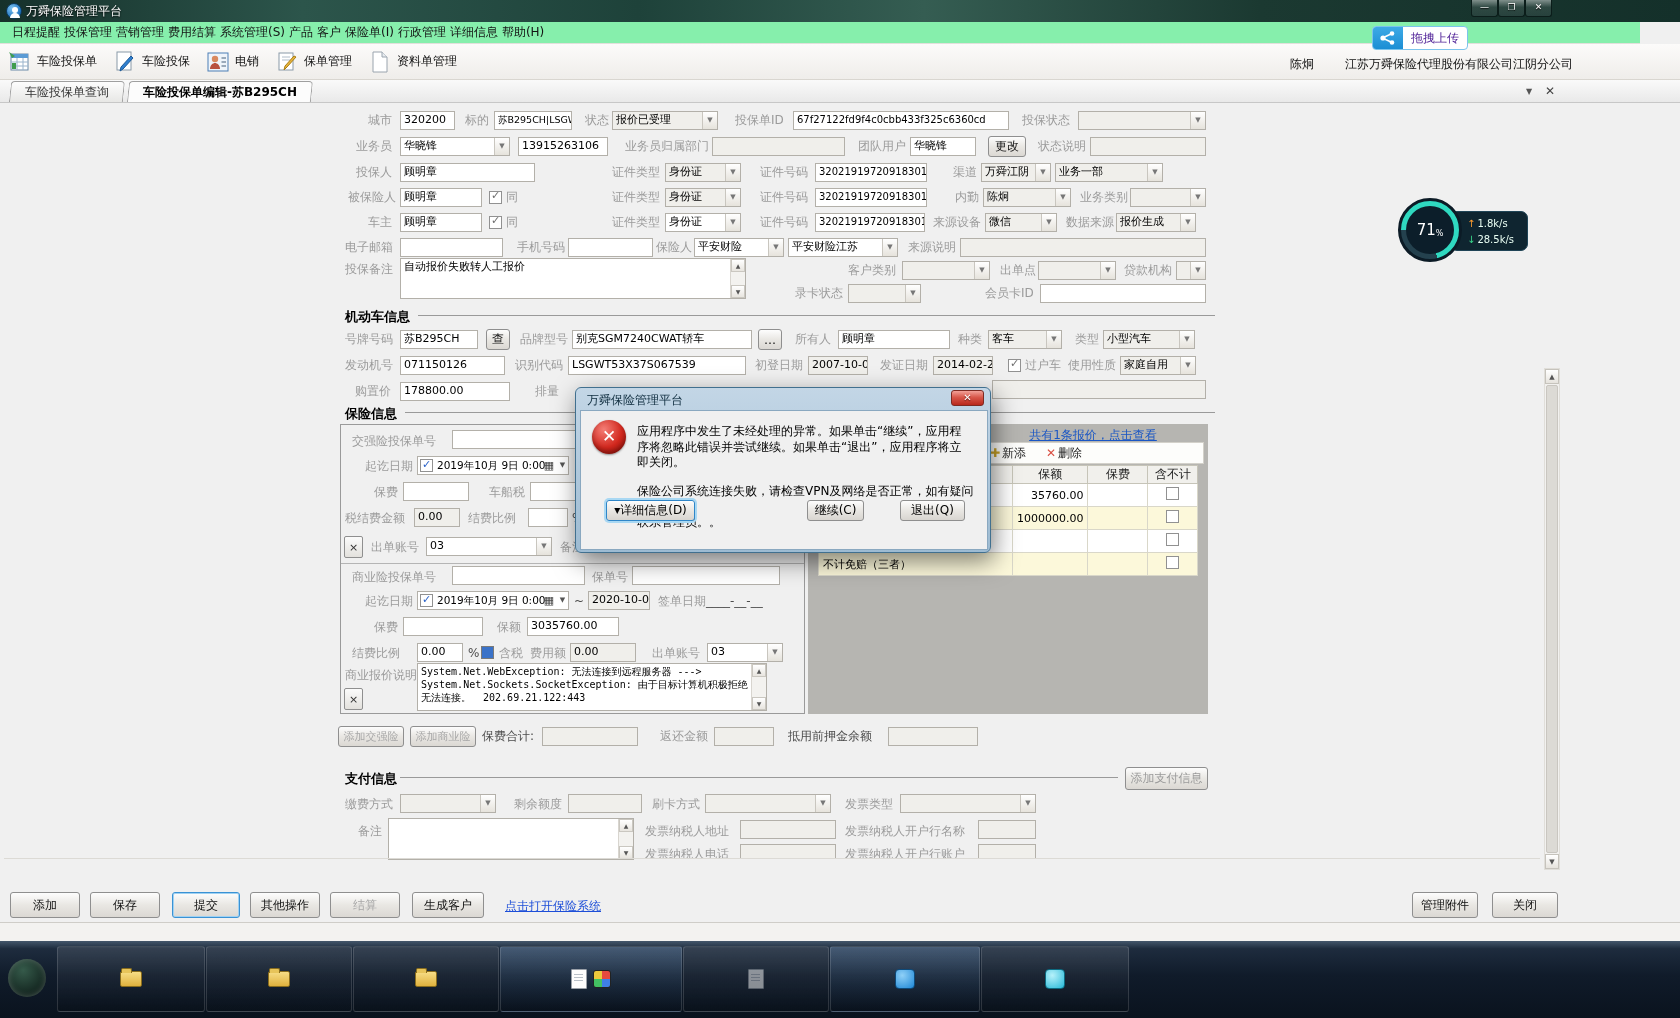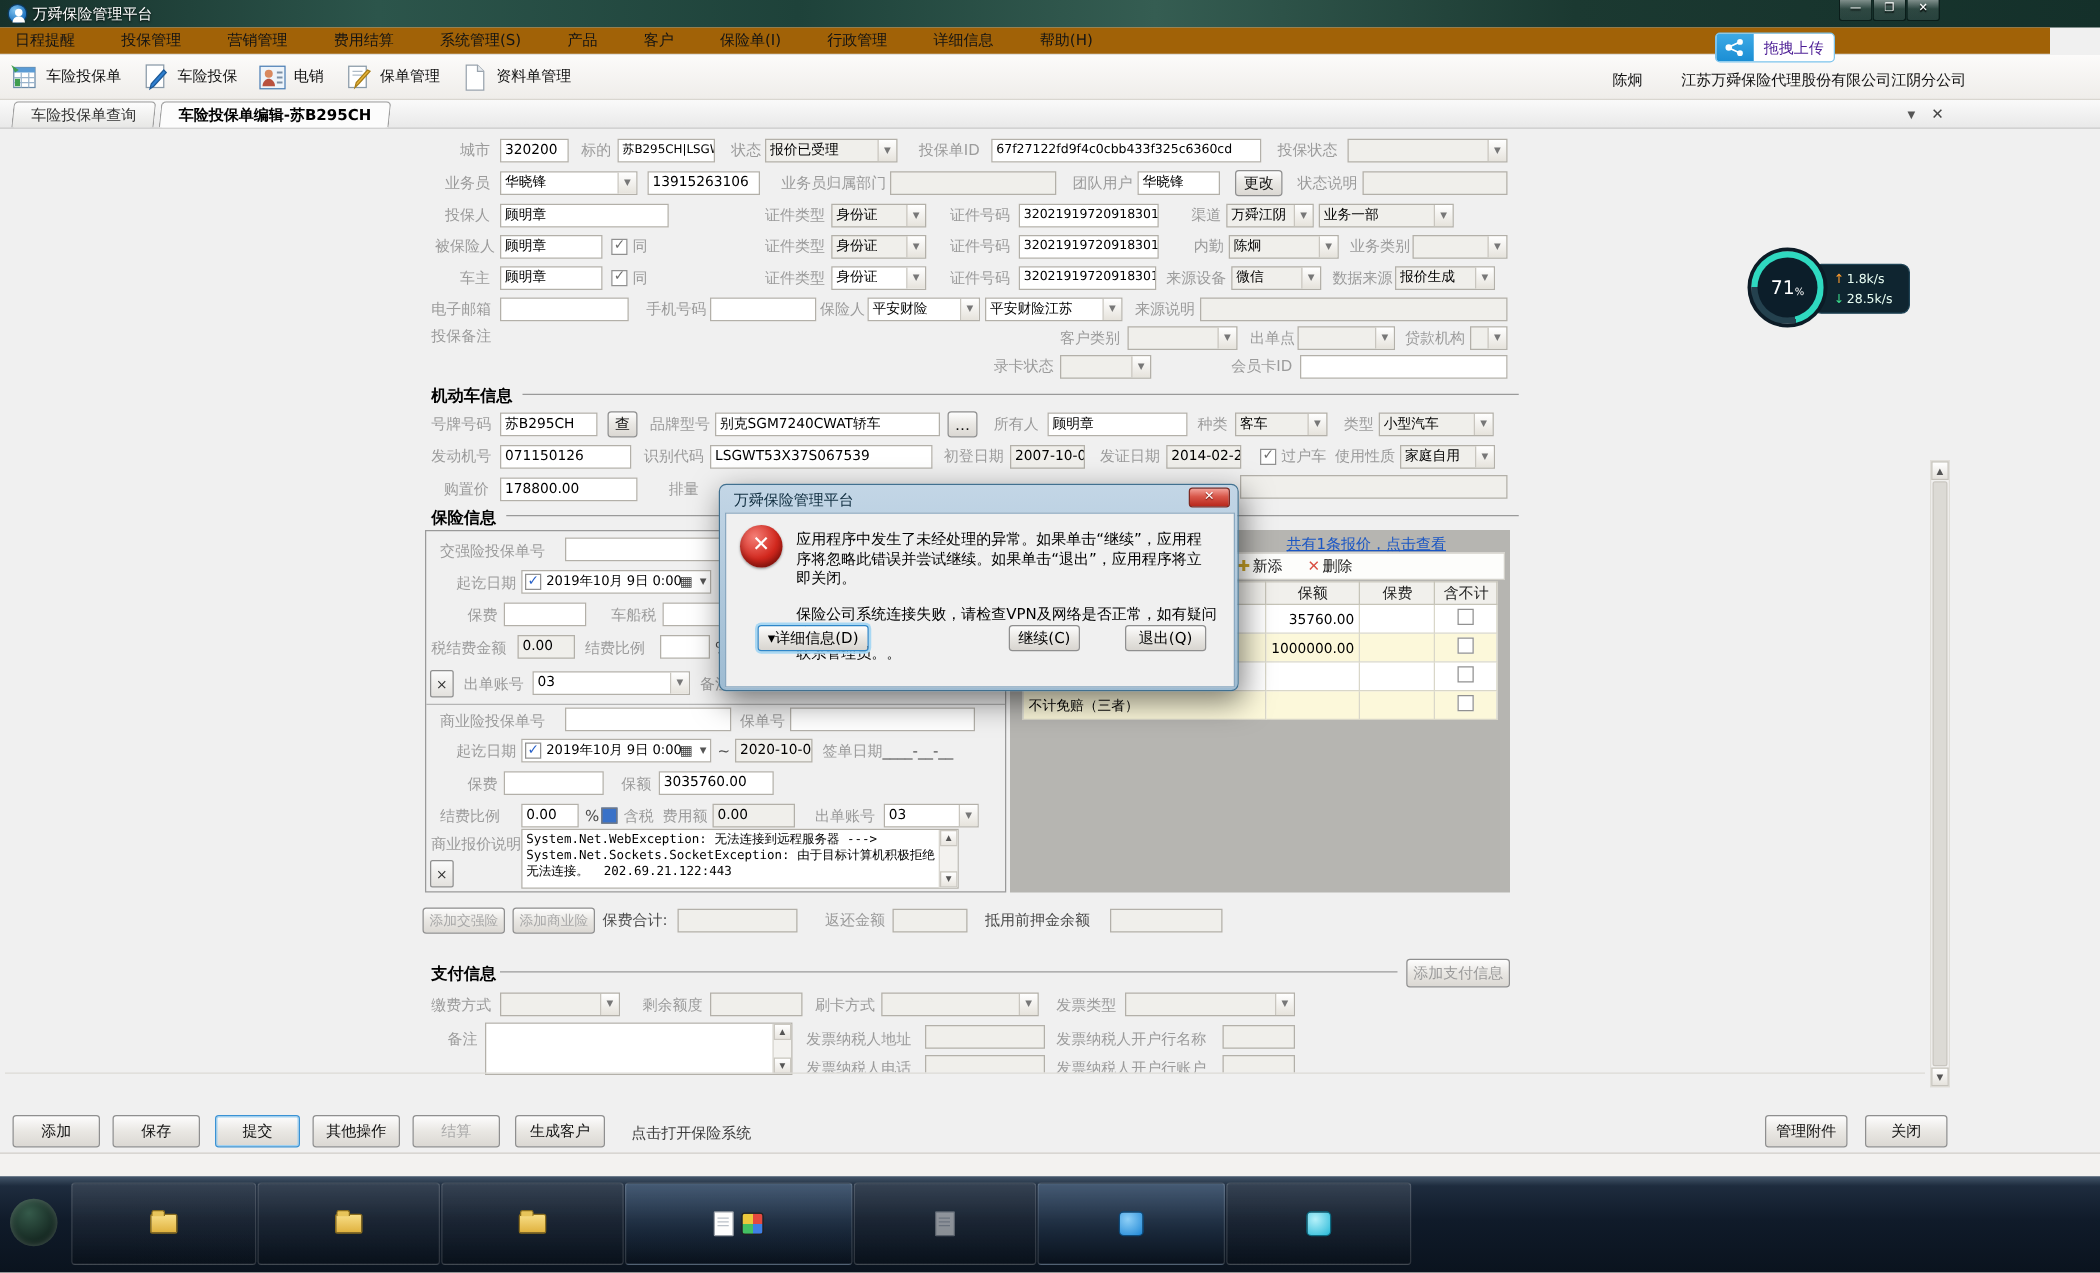--- a/index.html
+++ b/index.html
@@ -11,22 +11,22 @@
  background:linear-gradient(90deg,#16312b,#2c554b 18%,#1e423a 38%,#355d52 55%,#1b3931 75%,#14302a);}
 #titlebar .t{position:absolute;left:26px;top:3px;color:#fff;font-size:12px;text-shadow:0 1px 2px #000}
 #appicon{position:absolute;left:6px;top:3px;width:16px;height:16px;border-radius:50%;
  background:radial-gradient(circle at 35% 30%,#7ec3f0,#1f74c0 70%);border:1px solid #0c3a5e}
 #appicon::after{content:"";position:absolute;left:5px;top:3px;width:6px;height:6px;border-radius:50%;background:#fff}
 #appicon::before{content:"";position:absolute;left:3px;top:9px;width:10px;height:5px;border-radius:5px 5px 0 0;background:#fff}
 .winbtn{position:absolute;top:0;width:27px;height:17px;border:1px solid #0b1d1a;border-top:none;border-radius:0 0 3px 3px;
  background:linear-gradient(rgba(255,255,255,.45),rgba(255,255,255,.10) 45%,rgba(90,110,110,.25));
  color:#fff;font-size:9px;line-height:15px;text-align:center;text-shadow:0 1px 1px #000}
 
-#menubar{position:absolute;left:0;top:22px;width:1640px;height:22px;background:#a16207;border-bottom:1px solid #e2e0dc;
- display:flex;align-items:center;padding-left:12px;gap:37px}
+#menubar{position:absolute;left:0;top:22px;width:1640px;height:22px;background:#86efac;border-bottom:1px solid #e2e0dc;
+ display:flex;align-items:center;padding-left:12px;gap:4px}
 #menubar span{white-space:nowrap;color:#141414}
 #toolbar{position:absolute;left:0;top:44px;width:1680px;height:36px;
  background:linear-gradient(#fcfbfa,#efedea);border-bottom:1px solid #d9d6d0;display:flex;align-items:center;padding-left:8px;gap:16px}
 .tbi{display:flex;align-items:center;gap:5px;white-space:nowrap;color:#141414}
 .ticon{width:24px;height:24px;display:inline-block;position:relative}
 #upload{position:absolute;left:1372px;top:26px;width:96px;height:24px;background:#fff;border:1px solid #7cc4ec;border-radius:4px;display:flex;align-items:center;overflow:hidden;z-index:5}
 #upload .ic{width:30px;height:100%;background:linear-gradient(#3eaae6,#1b8ed4);display:flex;align-items:center;justify-content:center}
 #upload .tx{flex:1;text-align:center;color:#4c1d95;font-size:12px}
 #username{position:absolute;left:1290px;top:56px;color:#111}
 #company{position:absolute;left:1345px;top:56px;color:#111}
@@ -114,21 +114,21 @@
 .tki.lit{background:linear-gradient(rgba(170,210,255,.28),rgba(120,170,220,.10) 60%,rgba(0,0,0,.1))}
 .fold{width:22px;height:16px;background:linear-gradient(#f7dd86,#e0b23e);border:1px solid #8a6d1d;border-radius:2px;position:relative}
 .fold::before{content:"";position:absolute;left:0;top:-4px;width:9px;height:4px;background:#e7c airplane}
 .fold::before{content:"";position:absolute;left:0;top:-4px;width:9px;height:4px;background:#e7c45a;border:1px solid #8a6d1d;border-bottom:none;border-radius:2px 2px 0 0}
 .docw{width:16px;height:20px;background:#fdfdfd;border:1px solid #9aa0a8;border-radius:1px;position:relative}
 .docw::after{content:"";position:absolute;left:2px;top:4px;width:9px;height:1px;background:#b9c0c8;box-shadow:0 3px 0 #b9c0c8,0 6px 0 #b9c0c8}
 .pal{width:18px;height:18px;border-radius:3px;background:conic-gradient(#e5493f 0 25%,#3f7fe5 25% 50%,#43c163 50% 75%,#ecc83c 75%);border:1px solid #222;margin-left:6px}
 .appb{width:20px;height:20px;border-radius:4px;background:radial-gradient(circle at 35% 30%,#8fd0f7,#1e87d6);border:1px solid #0d4a7a}
 .appc{width:20px;height:20px;border-radius:4px;background:radial-gradient(circle at 35% 30%,#b6f1fa,#27b9d8);border:1px solid #0c6a80}
 #orb{position:absolute;left:8px;top:18px;width:38px;height:38px;border-radius:50%;background:radial-gradient(circle at 40% 30%,#355a4a,#13251f 70%);box-shadow:inset 0 0 6px rgba(255,255,255,.25)}
-a.lnk{color:#404040;}
+a.lnk{color:#1d4ed8;text-decoration:underline}
 </style>
 </head>
 <body>
 
 <div id="scr">
 
   <div id="titlebar">
     <span id="appicon"></span>
     <span class="t">万舜保险管理平台</span>
   </div>
@@ -325,20 +325,27 @@
       <i class="ar"></i>
     </span>
   <span class="I S" style="left:788px;top:238px;width:110px">
       <i class="v">平安财险江苏</i>
       <i class="ar"></i>
     </span>
   <span class="L" style="left:908px;top:238px">来源说明</span>
   <span class="I g" style="left:960px;top:238px;width:246px"></span>
 
   <span class="L" style="left:345px;top:260px">投保备注</span>
+  <div class="TA" style="left:400px;top:258px;width:346px;height:41px">
+    <div class="tx">自动报价失败转人工报价</div>
+    <div class="tsb">
+        <i class="up">▲</i>
+        <i class="dn">▼</i>
+      </div>
+  </div>
   <span class="L" style="left:848px;top:261px">客户类别</span>
   <span class="I S g" style="left:902px;top:261px;width:88px">
       <i class="v"></i>
       <i class="ar"></i>
     </span>
   <span class="L" style="left:1000px;top:261px">出单点</span>
   <span class="I S g" style="left:1038px;top:261px;width:78px">
       <i class="v"></i>
       <i class="ar"></i>
     </span>

